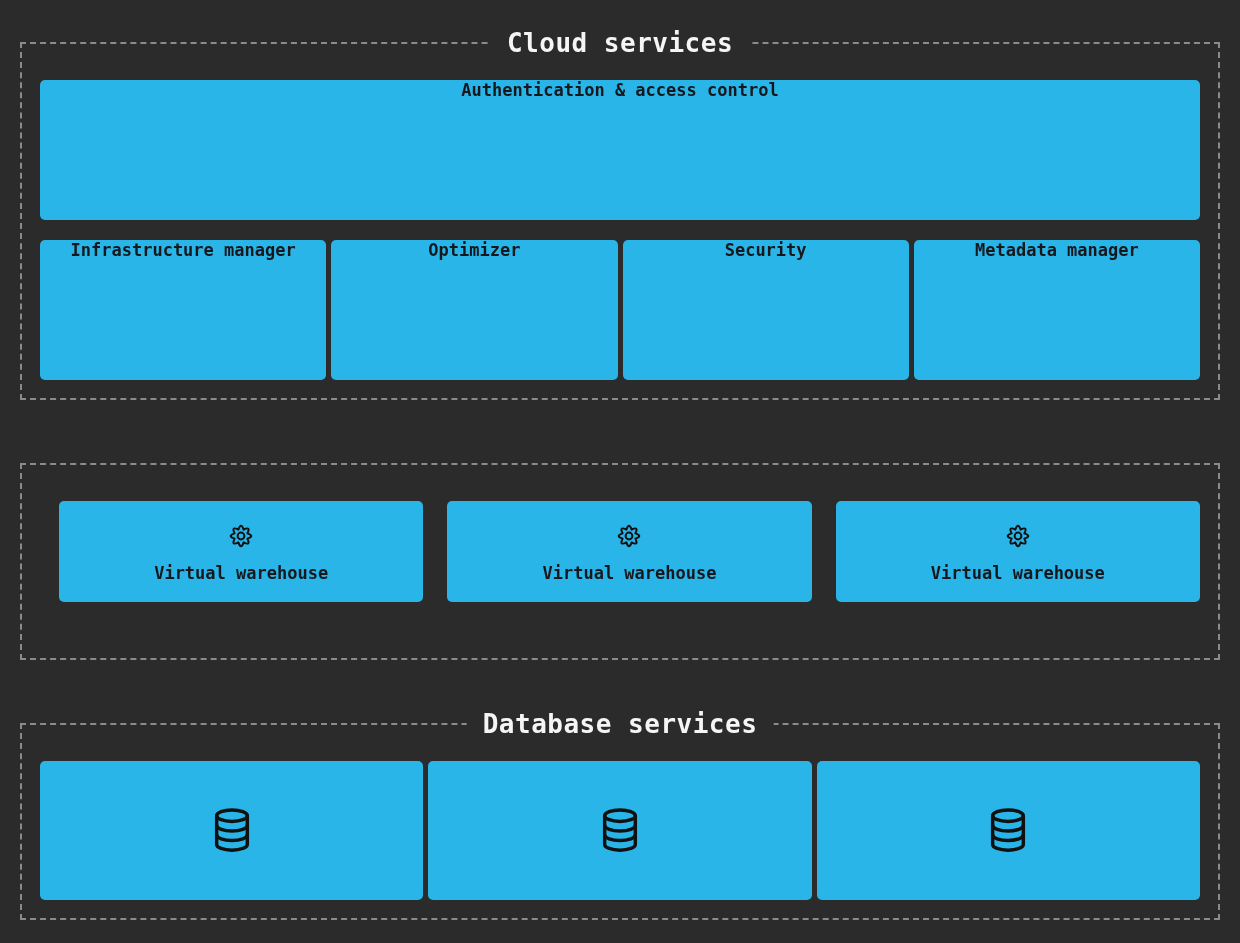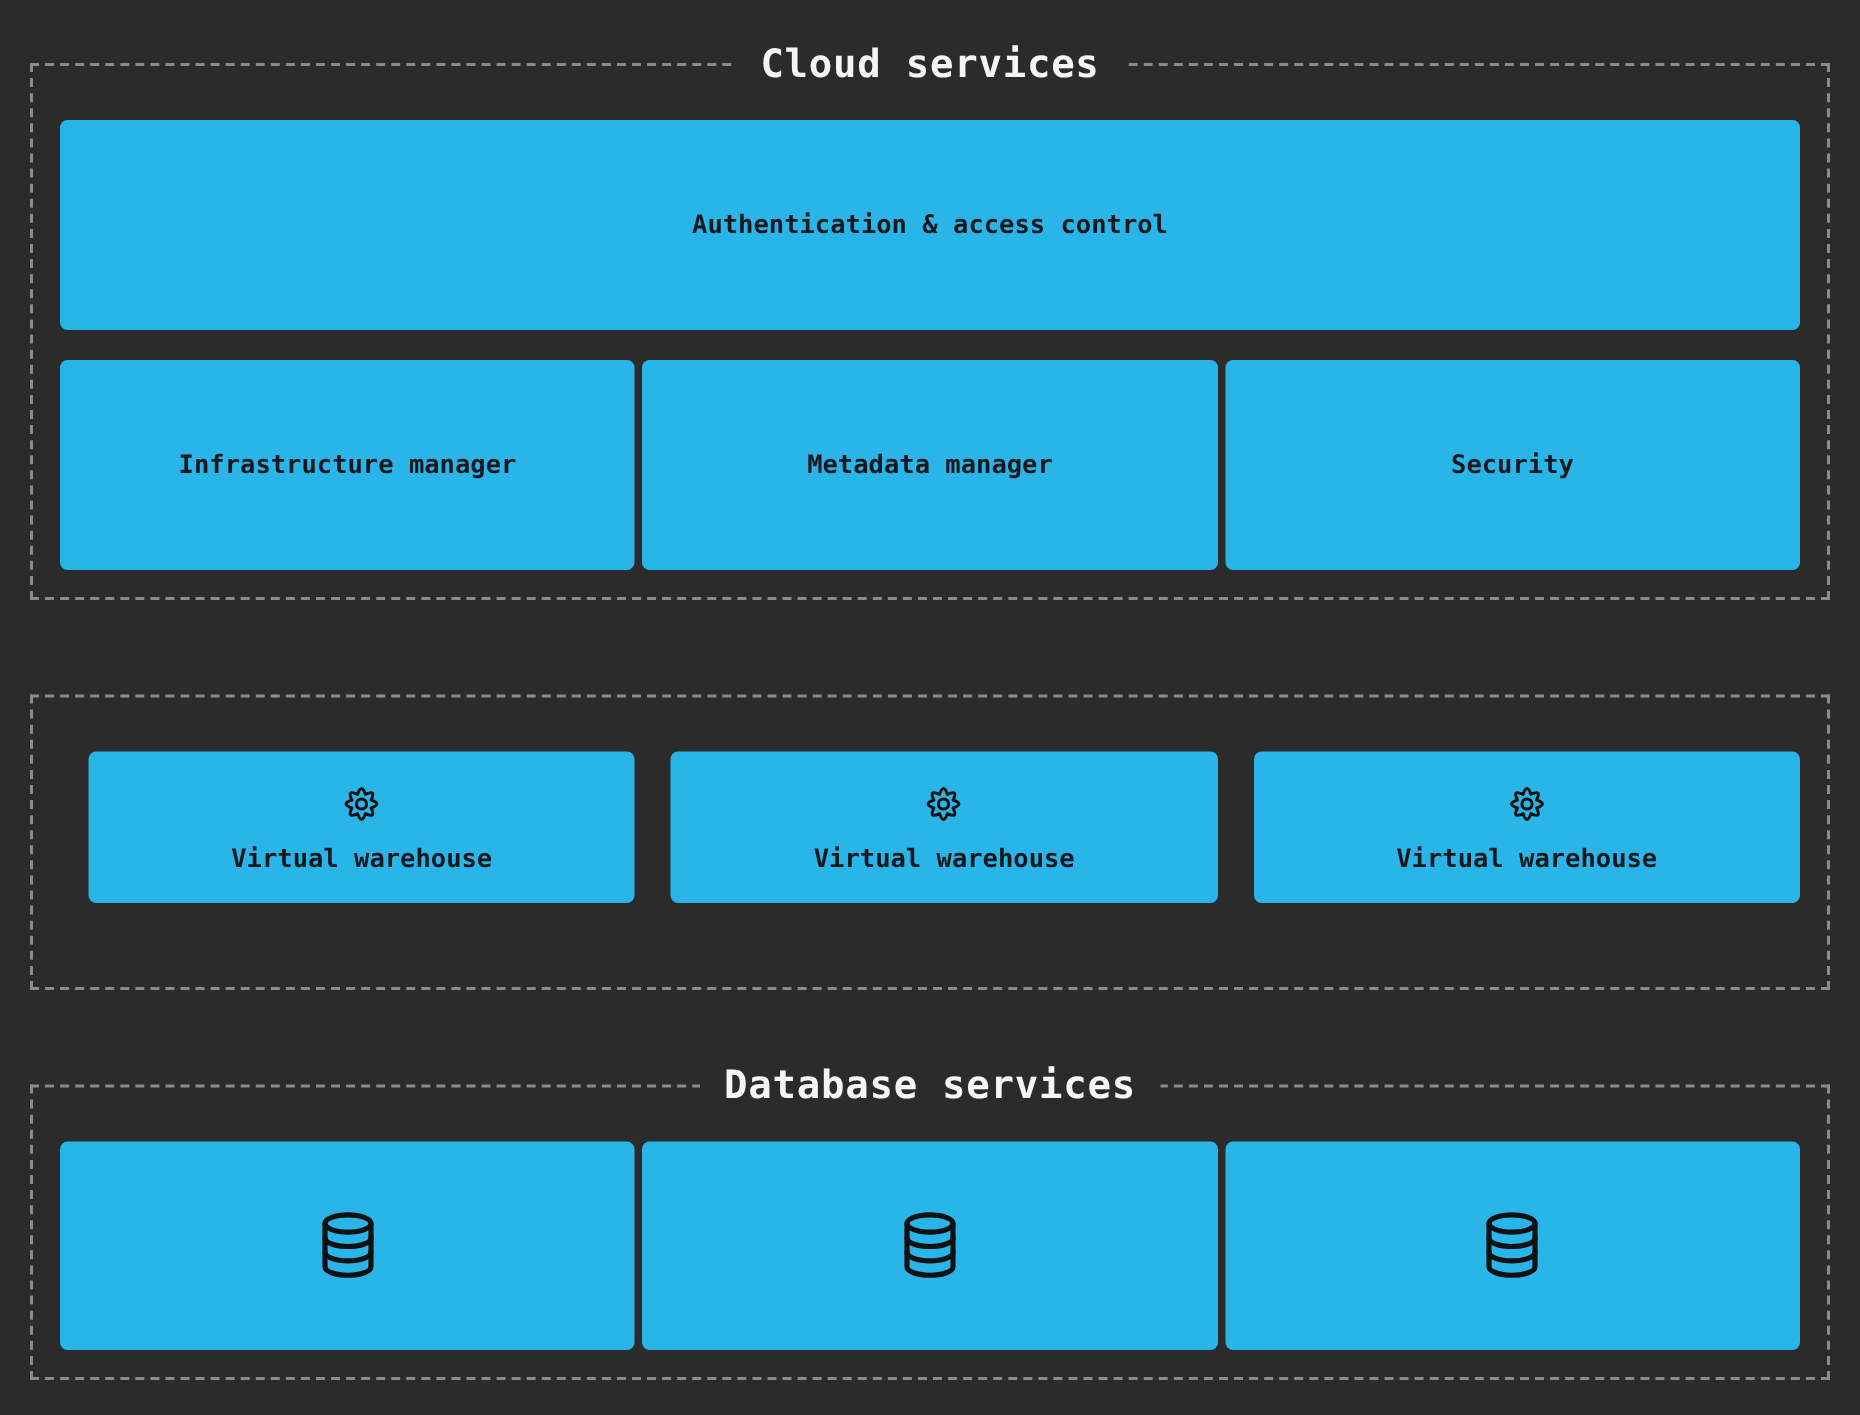--- a/index.html
+++ b/index.html
@@ -39,21 +39,20 @@
     font-weight: 600;
     white-space: nowrap;
     letter-spacing: 0.5px;
     text-align: right;
   }
   .box {
     background: var(--accent, #29b5e8);
     border-radius: 5px;
     color: var(--box_text, #16181d);
     display: flex;
-    align-items: center;
     justify-content: center;
     font-size: 17px;
     font-weight: 600;
     text-align: center;
   }
   .auth-box {
     height: 140px;
     margin-bottom: 20px;
   }
   .box-row {
@@ -89,24 +88,27 @@
   <div class="section section-cloud-services">
     <div class="section-title">Cloud services</div>
     <div class="box auth-box">
       <span>Authentication &amp; access control</span>
     </div>
     <div class="box-row">
       <div class="box service-box">
         <span>Infrastructure manager</span>
       </div>
       <div class="box service-box">
-        <span>Metadata manager</span>
+        <span>Optimizer</span>
       </div>
       <div class="box service-box">
         <span>Security</span>
+      </div>
+      <div class="box service-box">
+        <span>Metadata manager</span>
       </div>
     </div>
   </div>
 
   <div class="section section-query-processing">
     <div class="box-row">
 
       <div class="box warehouse-box">
         <span class="icon-wrap">
           <svg width="30" height="30" viewBox="-3 -3 30 30" stroke-width="2">

